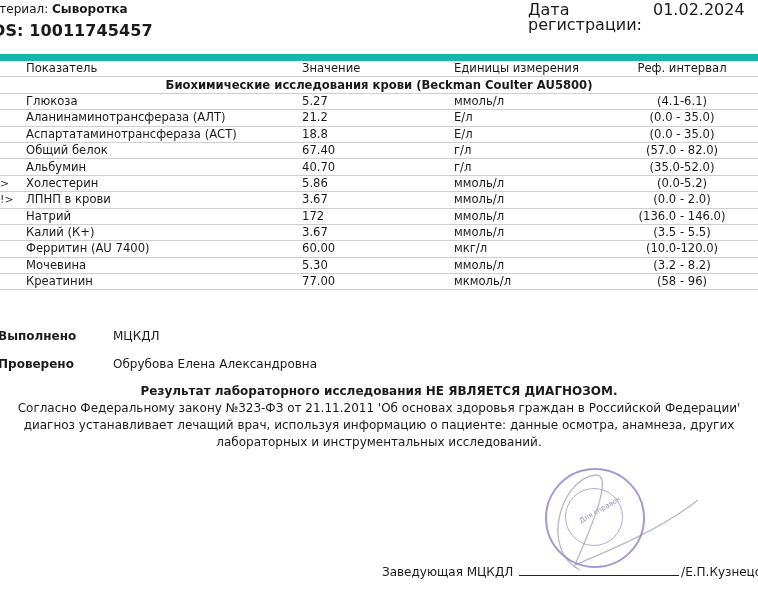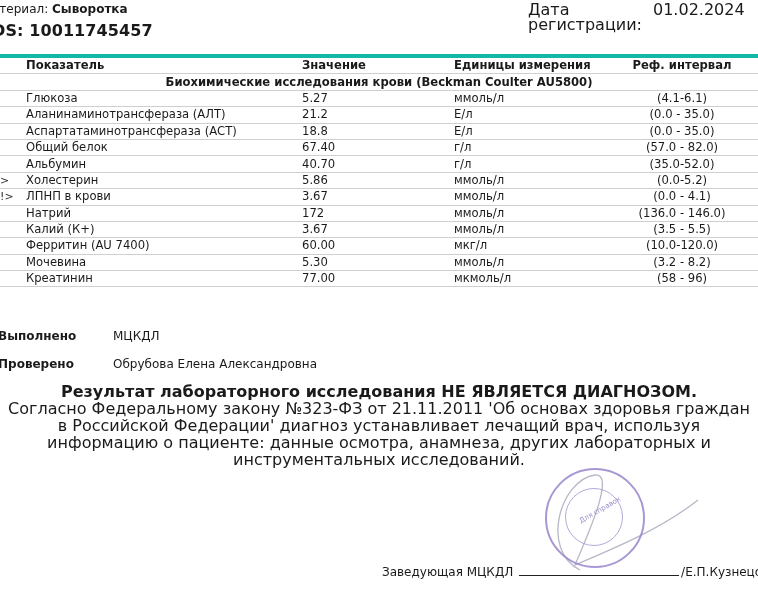--- a/index.html
+++ b/index.html
@@ -18,33 +18,33 @@
     .hdr-right .val { width: 80px; }
 
     table.res {
       position: absolute; left: 0; top: 54px; width: 758px;
       border-collapse: collapse; font-size: 11.6px;
     }
     table.res td {
       padding: 0; height: 15.4px; line-height: 15px;
       border-bottom: 1px solid #cfcfcf; white-space: nowrap;
     }
-    table.res tr.head td { font-weight: bold; border-top: 4px solid #14b8a6; }
+    table.res tr.head td { font-weight: normal; border-top: 7px solid #14b8a6; }
     table.res tr.group td { font-weight: bold; text-align: center; }
     .c-flag { width: 26px; font-size: 11px; color: #333; }
     .c-name { width: 276px; }
     .c-val  { width: 152px; }
     .c-unit { width: 152px; }
     .c-ref  { width: 152px; text-align: center; }
 
     .done { position: absolute; left: -2px; top: 328px; font-size: 12px; }
     .done .row { display: flex; height: 28px; line-height: 16px; }
     .done .lbl { width: 115px; font-weight: bold; }
 
-    .notice { position: absolute; left: 0; top: 383px; width: 758px; text-align: center; font-size: 16px; }
+    .notice { position: absolute; left: 0; top: 383px; width: 758px; text-align: center; font-size: 12px; }
     .notice .title { font-weight: bold; line-height: 17px; }
     .notice .body { line-height: 17px; padding: 0 2px; }
 
     .stamp {
       position: absolute; left: 545px; top: 468px; width: 96px; height: 96px;
       border-radius: 50%; border: 2px solid #9a86cc; opacity: 0.85;
     }
     .stamp .inner {
       position: absolute; left: 18px; top: 18px; width: 56px; height: 56px;
       border-radius: 50%; border: 1.5px solid #a998d4;
@@ -133,21 +133,21 @@
         <td class="c-name">Холестерин</td>
         <td class="c-val">5.86</td>
         <td class="c-unit">ммоль/л</td>
         <td class="c-ref">(0.0-5.2)</td>
       </tr>
       <tr>
         <td class="c-flag">!&gt;</td>
         <td class="c-name">ЛПНП в крови</td>
         <td class="c-val">3.67</td>
         <td class="c-unit">ммоль/л</td>
-        <td class="c-ref">(0.0 - 4.1)</td>
+        <td class="c-ref">(0.0 - 2.0)</td>
       </tr>
       <tr>
         <td class="c-flag"></td>
         <td class="c-name">Натрий</td>
         <td class="c-val">172</td>
         <td class="c-unit">ммоль/л</td>
         <td class="c-ref">(136.0 - 146.0)</td>
       </tr>
       <tr>
         <td class="c-flag"></td>

